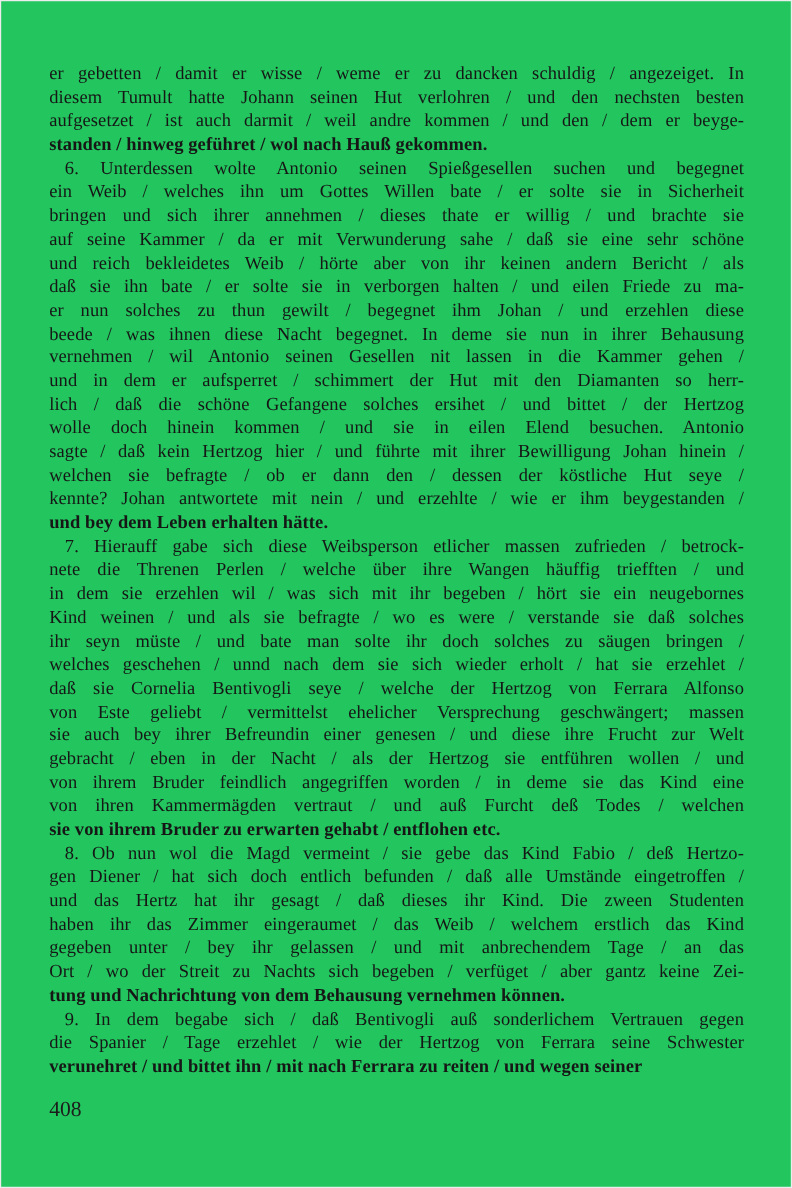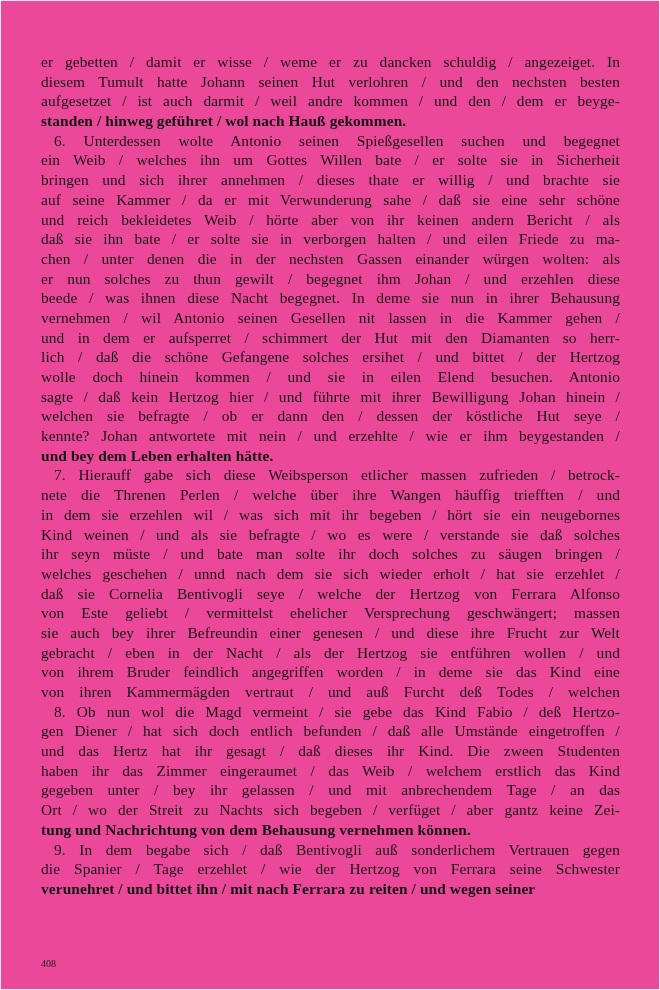--- a/index.html
+++ b/index.html
@@ -13,21 +13,21 @@
     font-family: "Liberation Serif", "DejaVu Serif", serif;
     color: #161616;
     overflow: hidden;
   }
   .page {
     position: relative;
     width: 660px;
     height: 990px;
     box-sizing: border-box;
     padding: 52px 40px 0 41px;
-    background: #ec4899;
+    background: #22c55e;
     box-shadow: inset 0 0 0 1px #ececec;
   }
   .text-body {
     width: 579px;
   }
   .paragraph {
     margin: 0;
     padding: 0;
   }
   .line {
@@ -43,22 +43,22 @@
   .line.last {
     text-align-last: left;
     font-weight: bold;
   }
   .line.indent {
     text-indent: 13px;
   }
   .folio {
     position: absolute;
     left: 41px;
-    top: 956px;
-    font-size: 10px;
+    top: 916px;
+    font-size: 18px;
     line-height: 16px;
     color: #1c1c1c;
   }
 </style>
 </head>
 <body>
 
 <div class="page">
   <div class="text-body" id="text-body">
       <div class="paragraph">
@@ -67,21 +67,20 @@
         <div class="line">aufgesetzet / ist auch darmit / weil andre kommen / und den / dem er beyge-</div>
         <div class="line last">standen / hinweg geführet / wol nach Hauß gekommen.</div>
       </div>
       <div class="paragraph">
         <div class="line indent">6. Unterdessen wolte Antonio seinen Spießgesellen suchen und begegnet</div>
         <div class="line">ein Weib / welches ihn um Gottes Willen bate / er solte sie in Sicherheit</div>
         <div class="line">bringen und sich ihrer annehmen / dieses thate er willig / und brachte sie</div>
         <div class="line">auf seine Kammer / da er mit Verwunderung sahe / daß sie eine sehr schöne</div>
         <div class="line">und reich bekleidetes Weib / hörte aber von ihr keinen andern Bericht / als</div>
         <div class="line">daß sie ihn bate / er solte sie in verborgen halten / und eilen Friede zu ma-</div>
-        <div class="line">chen / unter denen die in der nechsten Gassen einander würgen wolten: als</div>
         <div class="line">er nun solches zu thun gewilt / begegnet ihm Johan / und erzehlen diese</div>
         <div class="line">beede / was ihnen diese Nacht begegnet. In deme sie nun in ihrer Behausung</div>
         <div class="line">vernehmen / wil Antonio seinen Gesellen nit lassen in die Kammer gehen /</div>
         <div class="line">und in dem er aufsperret / schimmert der Hut mit den Diamanten so herr-</div>
         <div class="line">lich / daß die schöne Gefangene solches ersihet / und bittet / der Hertzog</div>
         <div class="line">wolle doch hinein kommen / und sie in eilen Elend besuchen. Antonio</div>
         <div class="line">sagte / daß kein Hertzog hier / und führte mit ihrer Bewilligung Johan hinein /</div>
         <div class="line">welchen sie befragte / ob er dann den / dessen der köstliche Hut seye /</div>
         <div class="line">kennte? Johan antwortete mit nein / und erzehlte / wie er ihm beygestanden /</div>
         <div class="line last">und bey dem Leben erhalten hätte.</div>
@@ -92,20 +91,21 @@
         <div class="line">in dem sie erzehlen wil / was sich mit ihr begeben / hört sie ein neugebornes</div>
         <div class="line">Kind weinen / und als sie befragte / wo es were / verstande sie daß solches</div>
         <div class="line">ihr seyn müste / und bate man solte ihr doch solches zu säugen bringen /</div>
         <div class="line">welches geschehen / unnd nach dem sie sich wieder erholt / hat sie erzehlet /</div>
         <div class="line">daß sie Cornelia Bentivogli seye / welche der Hertzog von Ferrara Alfonso</div>
         <div class="line">von Este geliebt / vermittelst ehelicher Versprechung geschwängert; massen</div>
         <div class="line">sie auch bey ihrer Befreundin einer genesen / und diese ihre Frucht zur Welt</div>
         <div class="line">gebracht / eben in der Nacht / als der Hertzog sie entführen wollen / und</div>
         <div class="line">von ihrem Bruder feindlich angegriffen worden / in deme sie das Kind eine</div>
         <div class="line">von ihren Kammermägden vertraut / und auß Furcht deß Todes / welchen</div>
+        <div class="line last">sie von ihrem Bruder zu erwarten gehabt / entflohen etc.</div>
       </div>
       <div class="paragraph">
         <div class="line indent">8. Ob nun wol die Magd vermeint / sie gebe das Kind Fabio / deß Hertzo-</div>
         <div class="line">gen Diener / hat sich doch entlich befunden / daß alle Umstände eingetroffen /</div>
         <div class="line">und das Hertz hat ihr gesagt / daß dieses ihr Kind. Die zween Studenten</div>
         <div class="line">haben ihr das Zimmer eingeraumet / das Weib / welchem erstlich das Kind</div>
         <div class="line">gegeben unter / bey ihr gelassen / und mit anbrechendem Tage / an das</div>
         <div class="line">Ort / wo der Streit zu Nachts sich begeben / verfüget / aber gantz keine Zei-</div>
         <div class="line last">tung und Nachrichtung von dem Behausung vernehmen können.</div>
       </div>

